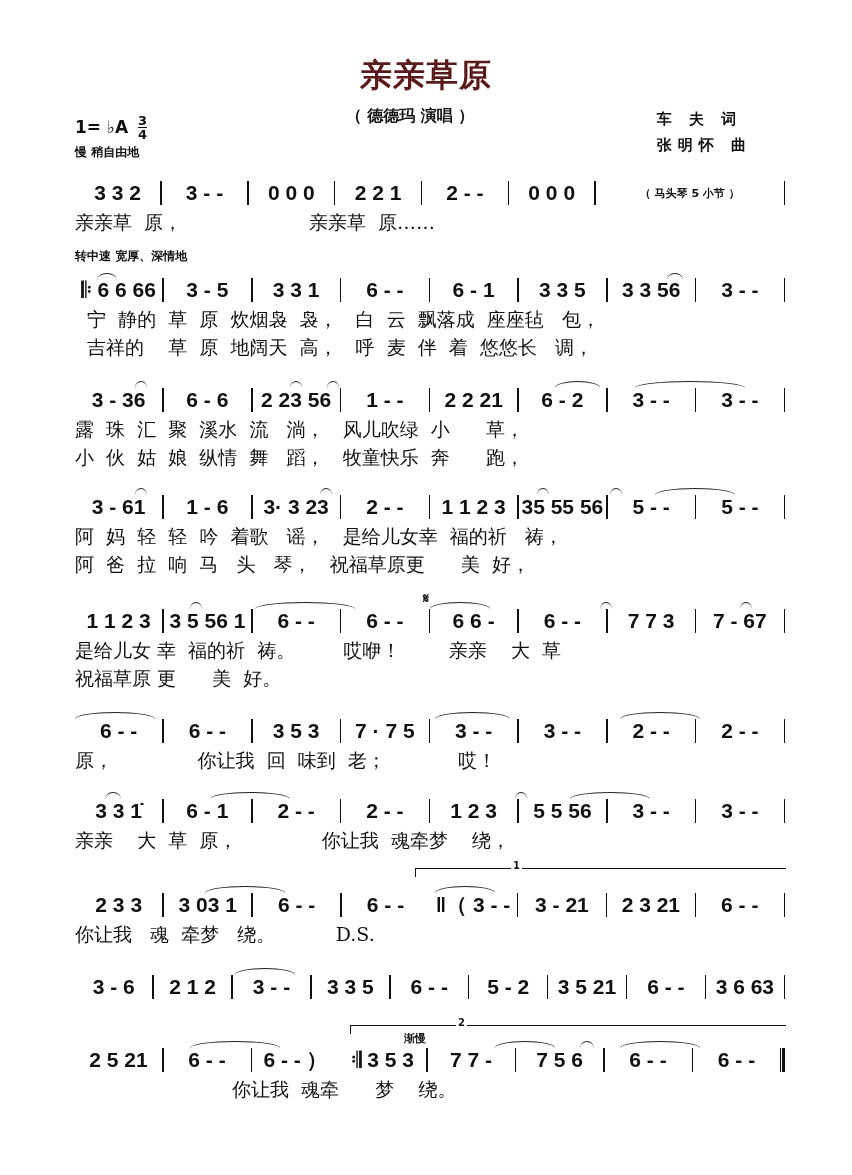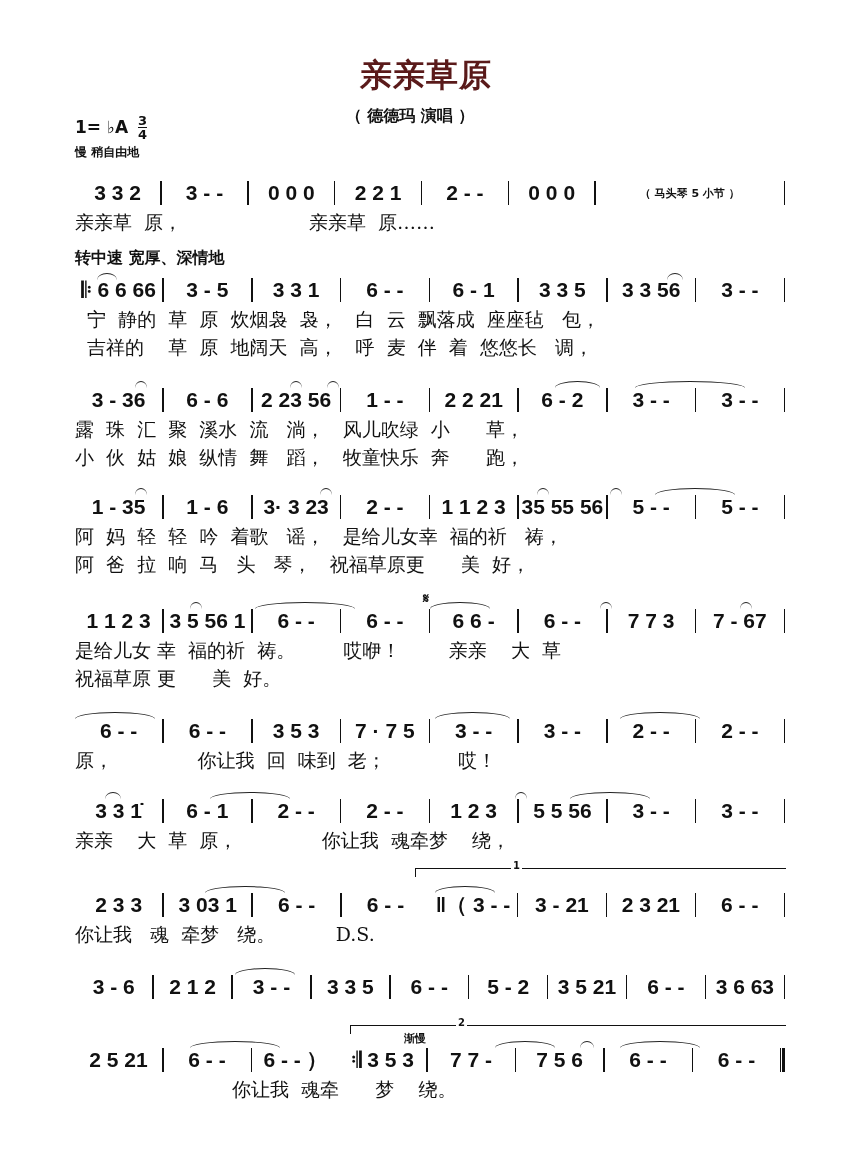--- a/index.html
+++ b/index.html
@@ -9,21 +9,21 @@
   .title { position: absolute; left: 0; width: 852px; top: 54px; text-align: center;
            font-size: 32px; font-weight: bold; color: #5a1a1a; letter-spacing: 1px; }
   .subtitle { position: absolute; left: 0; width: 820px; top: 106px; text-align: center;
               font-size: 16px; font-weight: bold; }
   .credits { position: absolute; right: 100px; top: 106px; font-size: 15px; font-weight: bold;
              text-align: left; line-height: 26px; letter-spacing: 6px; }
   .key { position: absolute; left: 75px; top: 114px; font-size: 17px; font-weight: bold; }
   .timesig { display: inline-block; vertical-align: middle; text-align: center; font-size: 13px; line-height: 13px; margin-left: 4px; }
   .timesig .bar { border-top: 1.5px solid #111; }
   .tempo { position: absolute; left: 75px; top: 144px; font-size: 12px; font-weight: bold; text-align: right; }
-  .tempo2 { position: absolute; left: 75px; top: 248px; font-size: 16px; font-weight: bold; }
+  .tempo2 { position: absolute; left: 75px; top: 248px; font-size: 12px; font-weight: bold; }
 
   .row { position: absolute; left: 75px; width: 710px; }
   .notes { position: relative; height: 30px; font-family: "Liberation Sans", sans-serif;
            font-weight: bold; font-size: 21px; white-space: nowrap; display: flex; align-items: center; }
   .measure { display: inline-flex; align-items: center; justify-content: center; flex: 1 1 0; position: relative; }
   .bl { width: 1.5px; height: 24px; background: #111; flex: 0 0 auto; }
   .bl.dbl { width: 5px; height: 24px; border-left: 1.5px solid #111; border-right: 3px solid #111; background: transparent; box-sizing: border-box; }
   .lyr { font-family: "DejaVu Serif", "Liberation Serif", serif; font-size: 19px; white-space: pre;
          position: relative; height: 28px; line-height: 28px; }
   .ann { font-family: "DejaVu Sans", sans-serif; font-size: 11px; font-weight: bold; }
@@ -32,20 +32,24 @@
   .footer { position: absolute; left: 0; width: 852px; top: 1104px; text-align: center; font-size: 12px; font-weight: bold; }
   .slur { position: absolute; border-top: 1.5px solid #222; border-radius: 50% 50% 0 0 / 100% 100% 0 0; height: 6px; }
   .segno { position: absolute; font-size: 14px; font-weight: bold; }
 </style>
 </head>
 <body>
 
 <div class="sheet">
   <div class="title">亲亲草原</div>
   <div class="subtitle">（ 德德玛 演唱 ）</div>
+  <div class="credits">
+    <div>车 夫 词</div>
+    <div>张明怀 曲</div>
+  </div>
   <div class="key">
     <span>1= ♭A</span>
     <span class="timesig">
       <div>3</div>
       <div class="bar">4</div>
     </span>
   </div>
   <div class="tempo">慢 稍自由地</div>
   <div class="tempo2">转中速 宽厚、深情地</div>
 
@@ -122,21 +126,21 @@
     <div class="lyr">小  伙  姑  娘  纵情  舞   蹈，   牧童快乐  奔      跑，</div>
   </div>
 
   <div class="row" style="top:492px">
     <div class="slur" style="left:60px;top:-4px;width:12px"></div>
     <div class="slur" style="left:245px;top:-4px;width:12px"></div>
     <div class="slur" style="left:462px;top:-4px;width:12px"></div>
     <div class="slur" style="left:535px;top:-4px;width:12px"></div>
     <div class="slur" style="left:580px;top:-4px;width:80px"></div>
     <div class="notes">
-      <span class="measure">1 - 35</span>
+      <span class="measure">3 - 61</span>
         <span class="bl"></span>
       <span class="measure">1 - 6</span>
         <span class="bl"></span>
       <span class="measure">3· 3 23</span>
         <span class="bl"></span>
       <span class="measure">2 - -</span>
         <span class="bl"></span>
       <span class="measure">1 1 2 3</span>
         <span class="bl"></span>
       <span class="measure">35 55 56</span>

